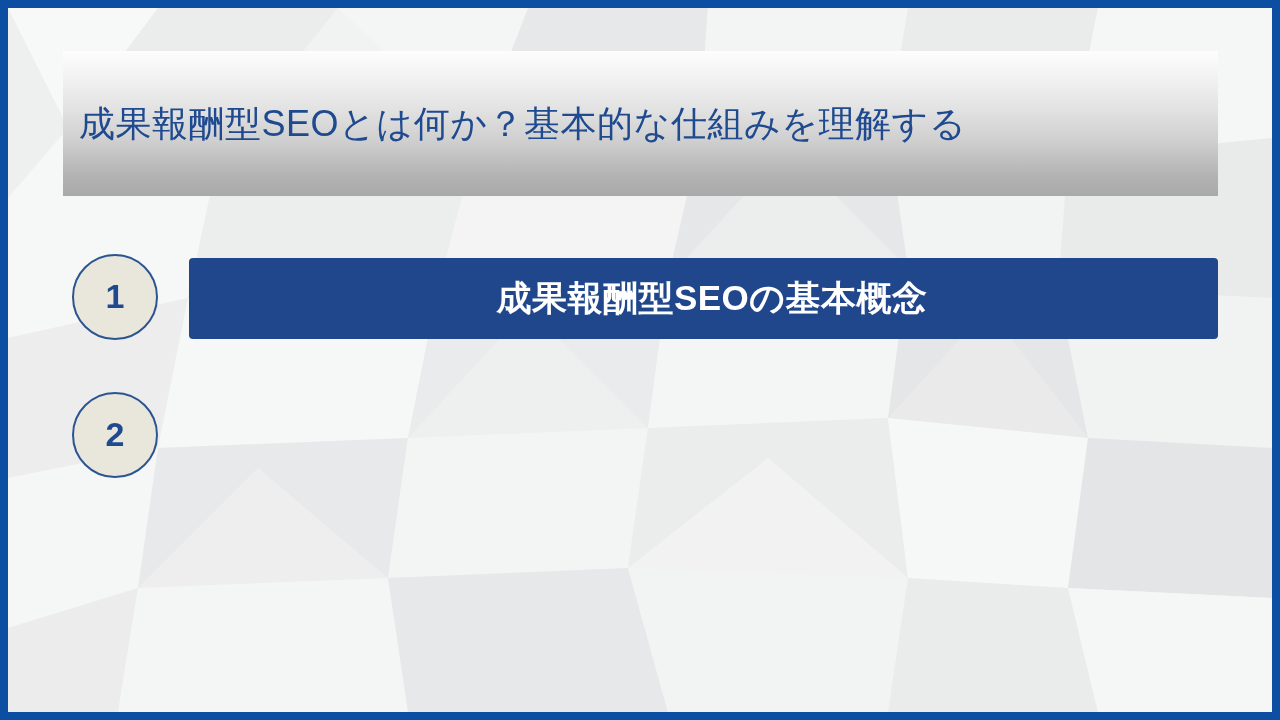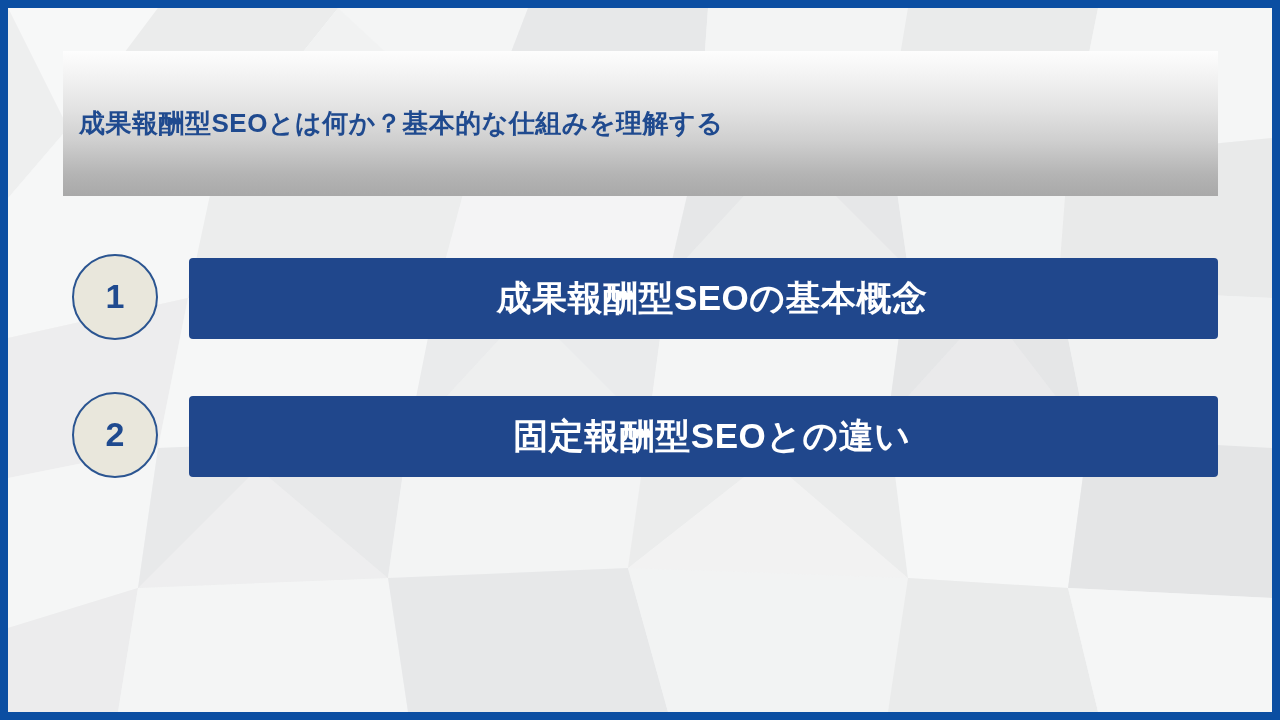--- a/index.html
+++ b/index.html
@@ -54,22 +54,22 @@
                 #e4e4e4 38%,
                 #cfcfcf 62%,
                 #b4b4b4 85%,
                 #a9a9a9 100%);
     display: flex;
     align-items: center;
     box-sizing: border-box;
     padding-left: 16px;
   }
   .title-text {
-    font-size: 26px;
-    font-weight: bold;
+    font-size: 36px;
+    font-weight: normal;
     color: #1f4a8f;
     letter-spacing: 0.5px;
     line-height: 1.2;
     white-space: nowrap;
     text-align: center;
   }
 
   
   .row {
     position: absolute;
@@ -190,19 +190,16 @@
       </div>
       <div class="bar">
         <div class="bar-text">成果報酬型SEOの基本概念</div>
       </div>
     </div>
 
     <div class="row row-2">
       <div class="num-circle">
         <span>2</span>
       </div>
-      <div class="bar">
-        <div class="bar-text">固定報酬型SEOとの違い</div>
-      </div>
     </div>
 
   </div>
 </div>
 
 </body></html>

